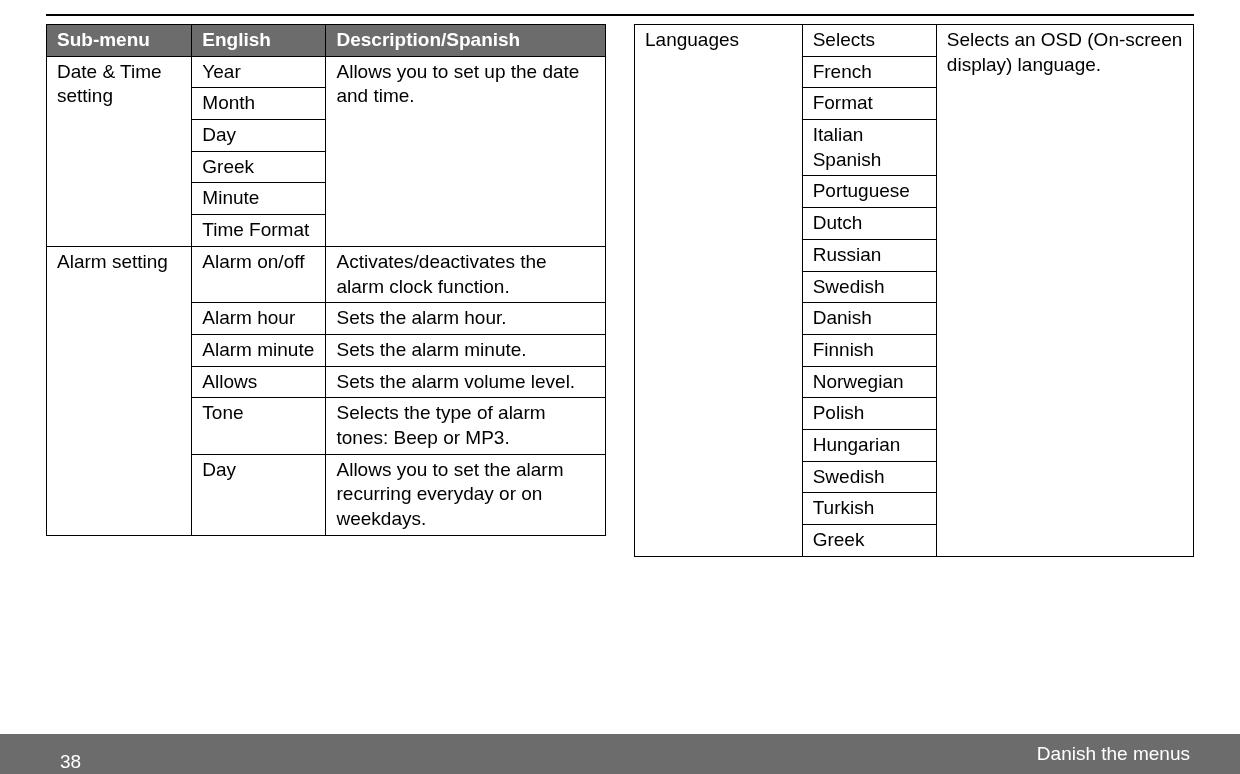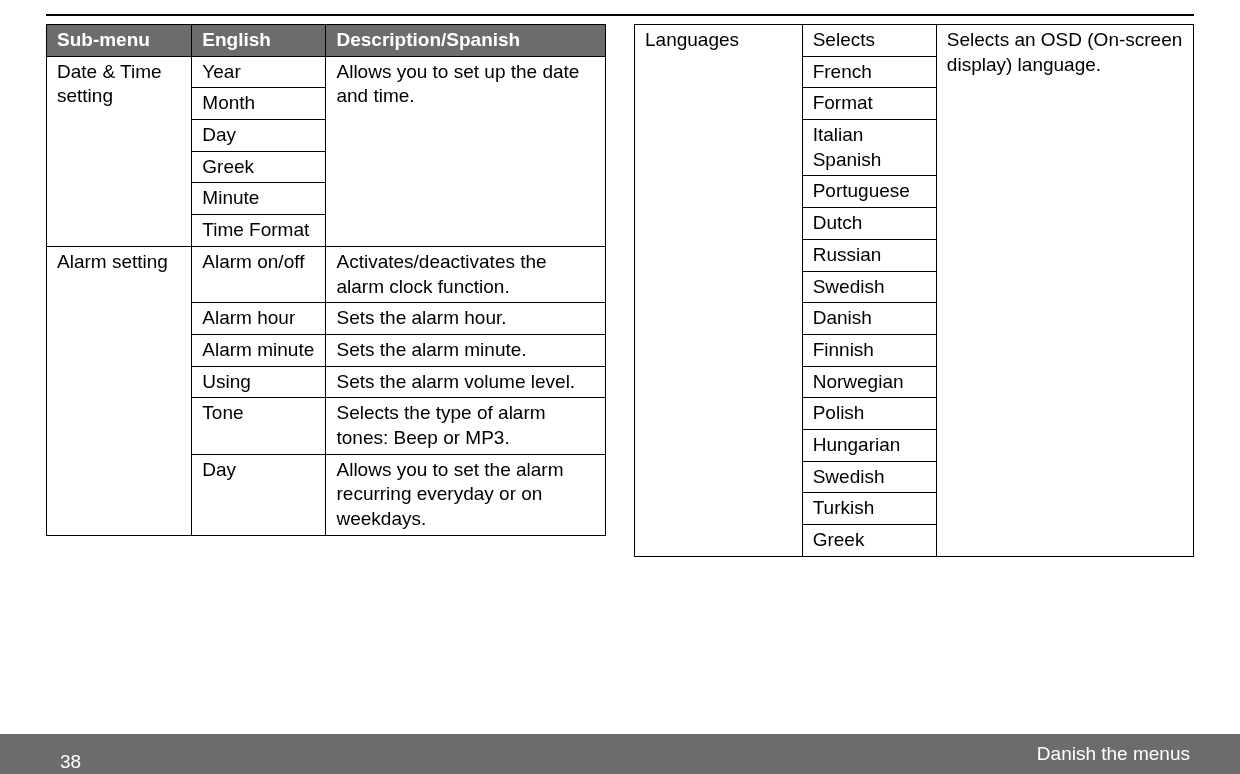--- a/index.html
+++ b/index.html
@@ -118,21 +118,21 @@
       </tr>
       <tr>
         <td>Alarm hour</td>
         <td>Sets the alarm hour.</td>
       </tr>
       <tr>
         <td>Alarm minute</td>
         <td>Sets the alarm minute.</td>
       </tr>
       <tr>
-        <td>Using</td>
+        <td>Allows</td>
         <td>Sets the alarm volume level.</td>
       </tr>
       <tr>
         <td>Tone</td>
         <td>Selects the type of alarm tones: Beep or MP3.</td>
       </tr>
       <tr>
         <td>Day</td>
         <td>Allows you to set the alarm recurring everyday or on weekdays.</td>
       </tr>

